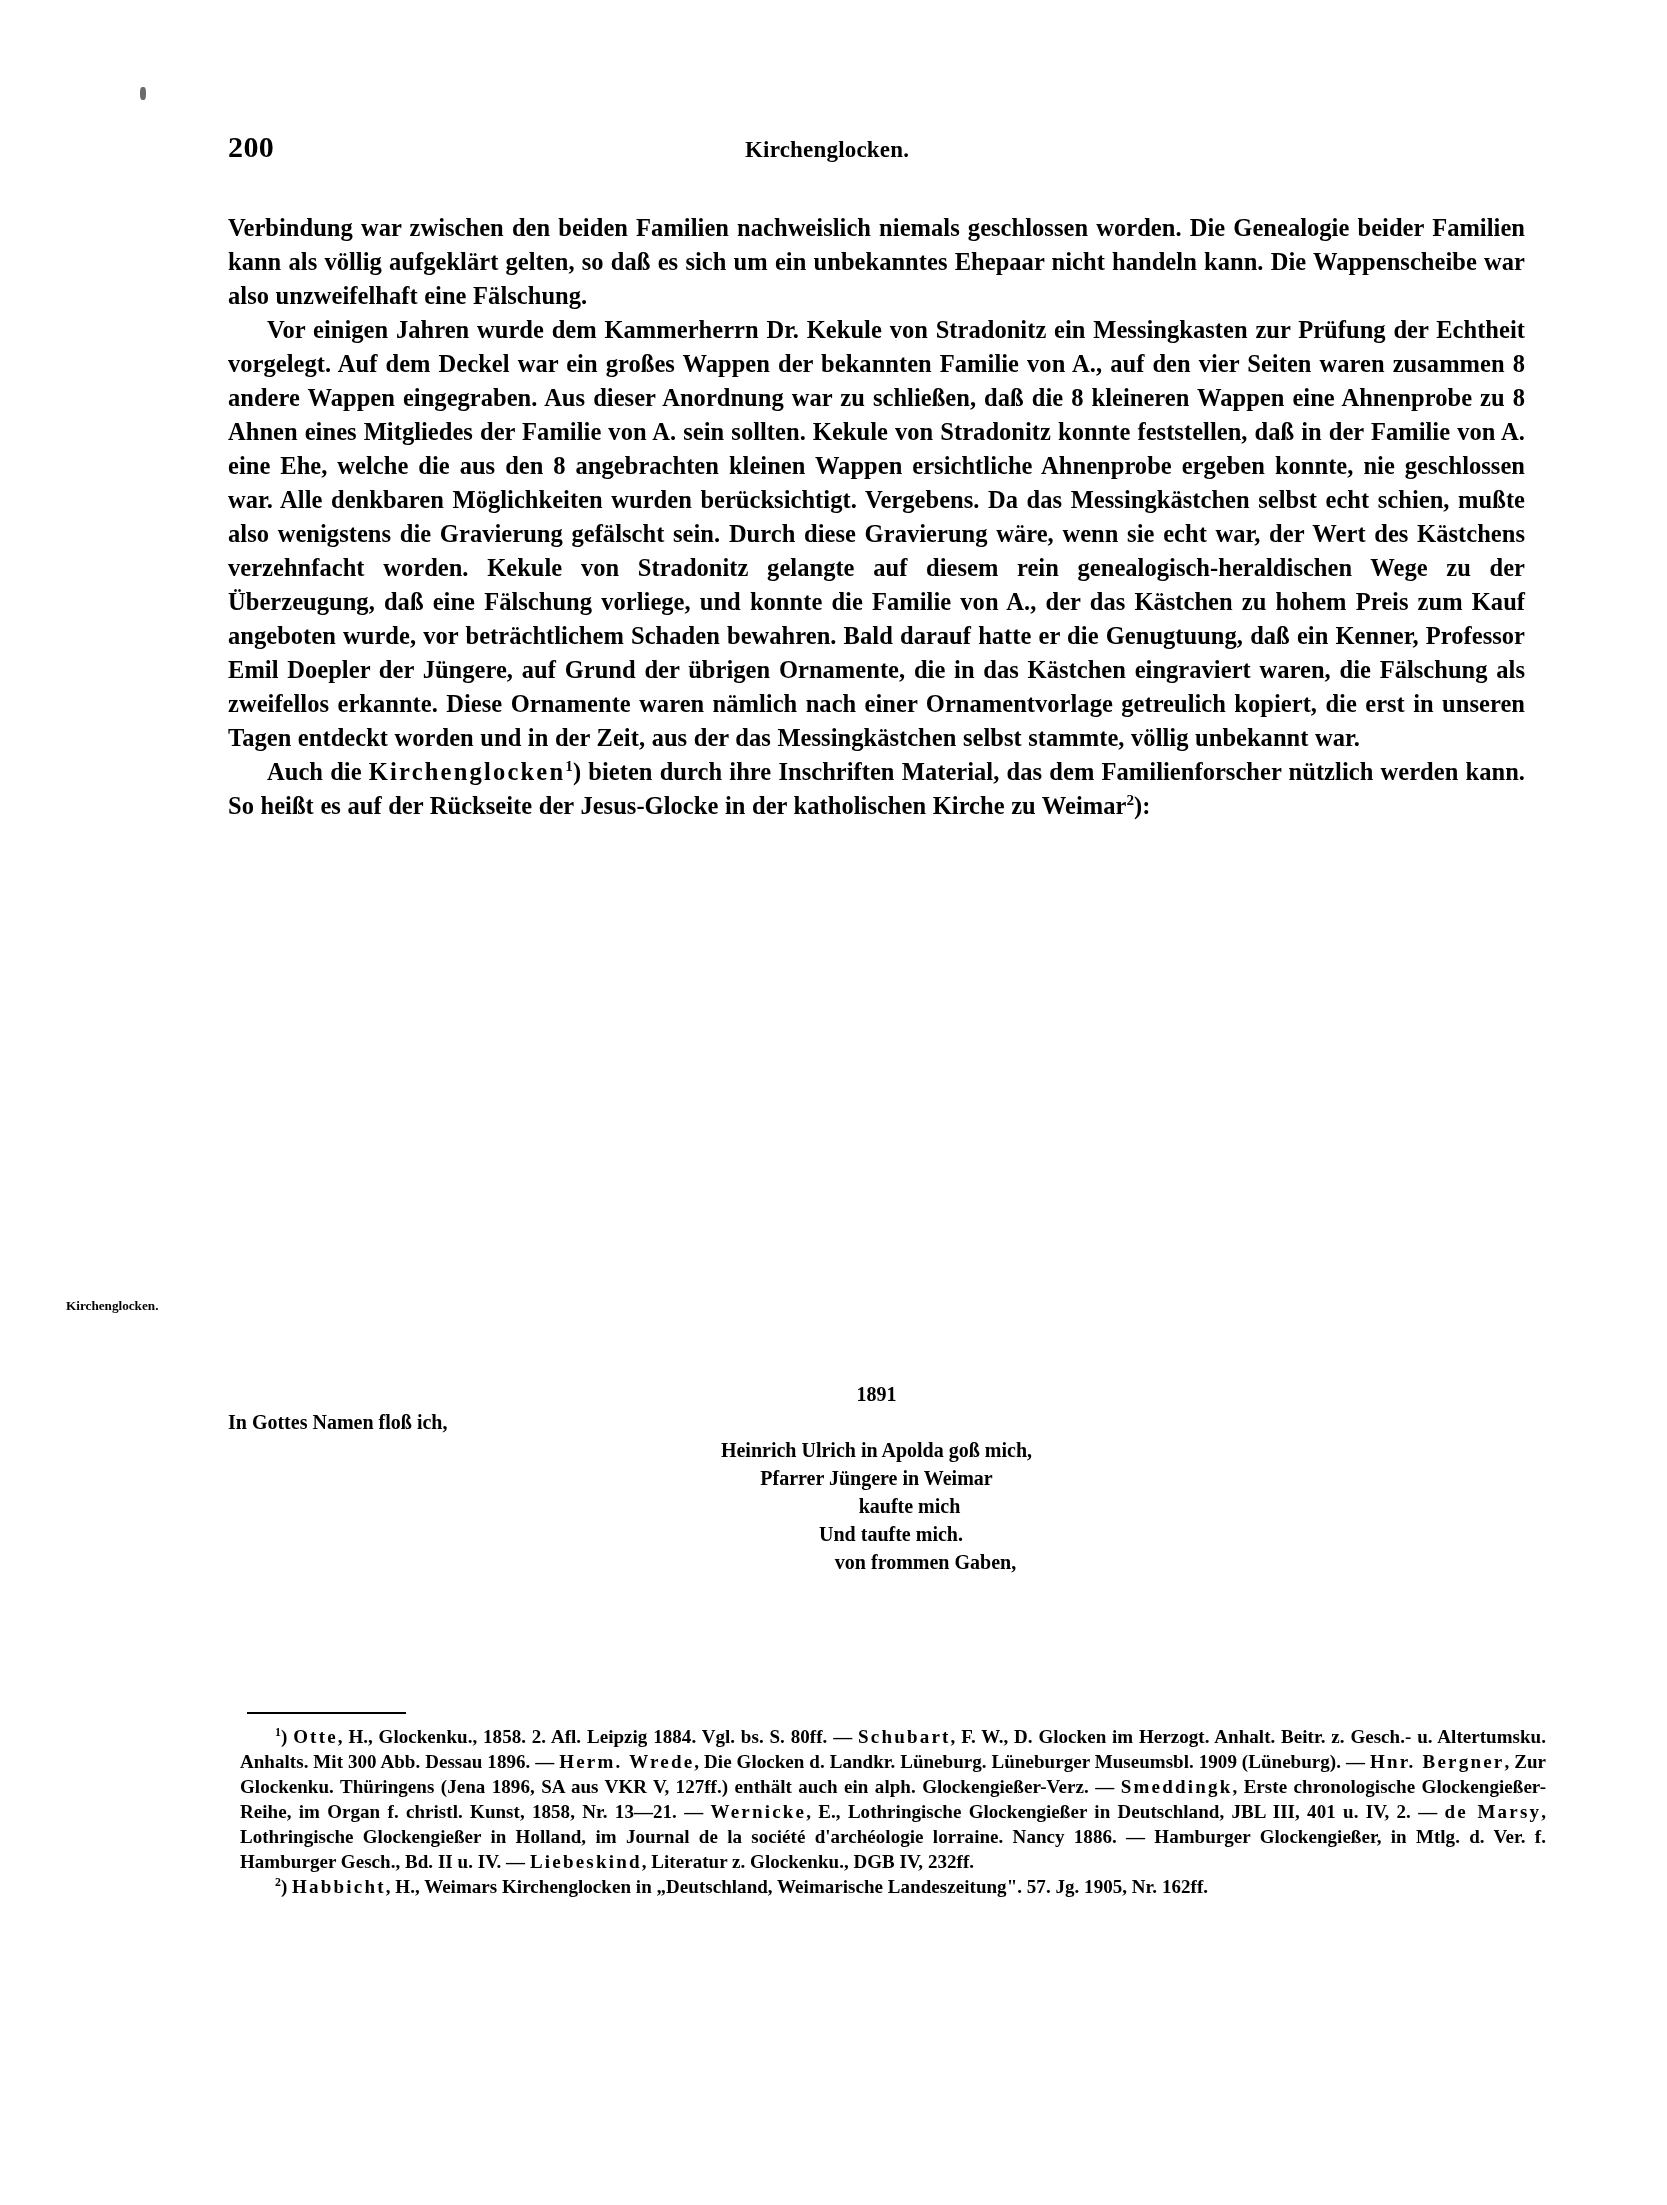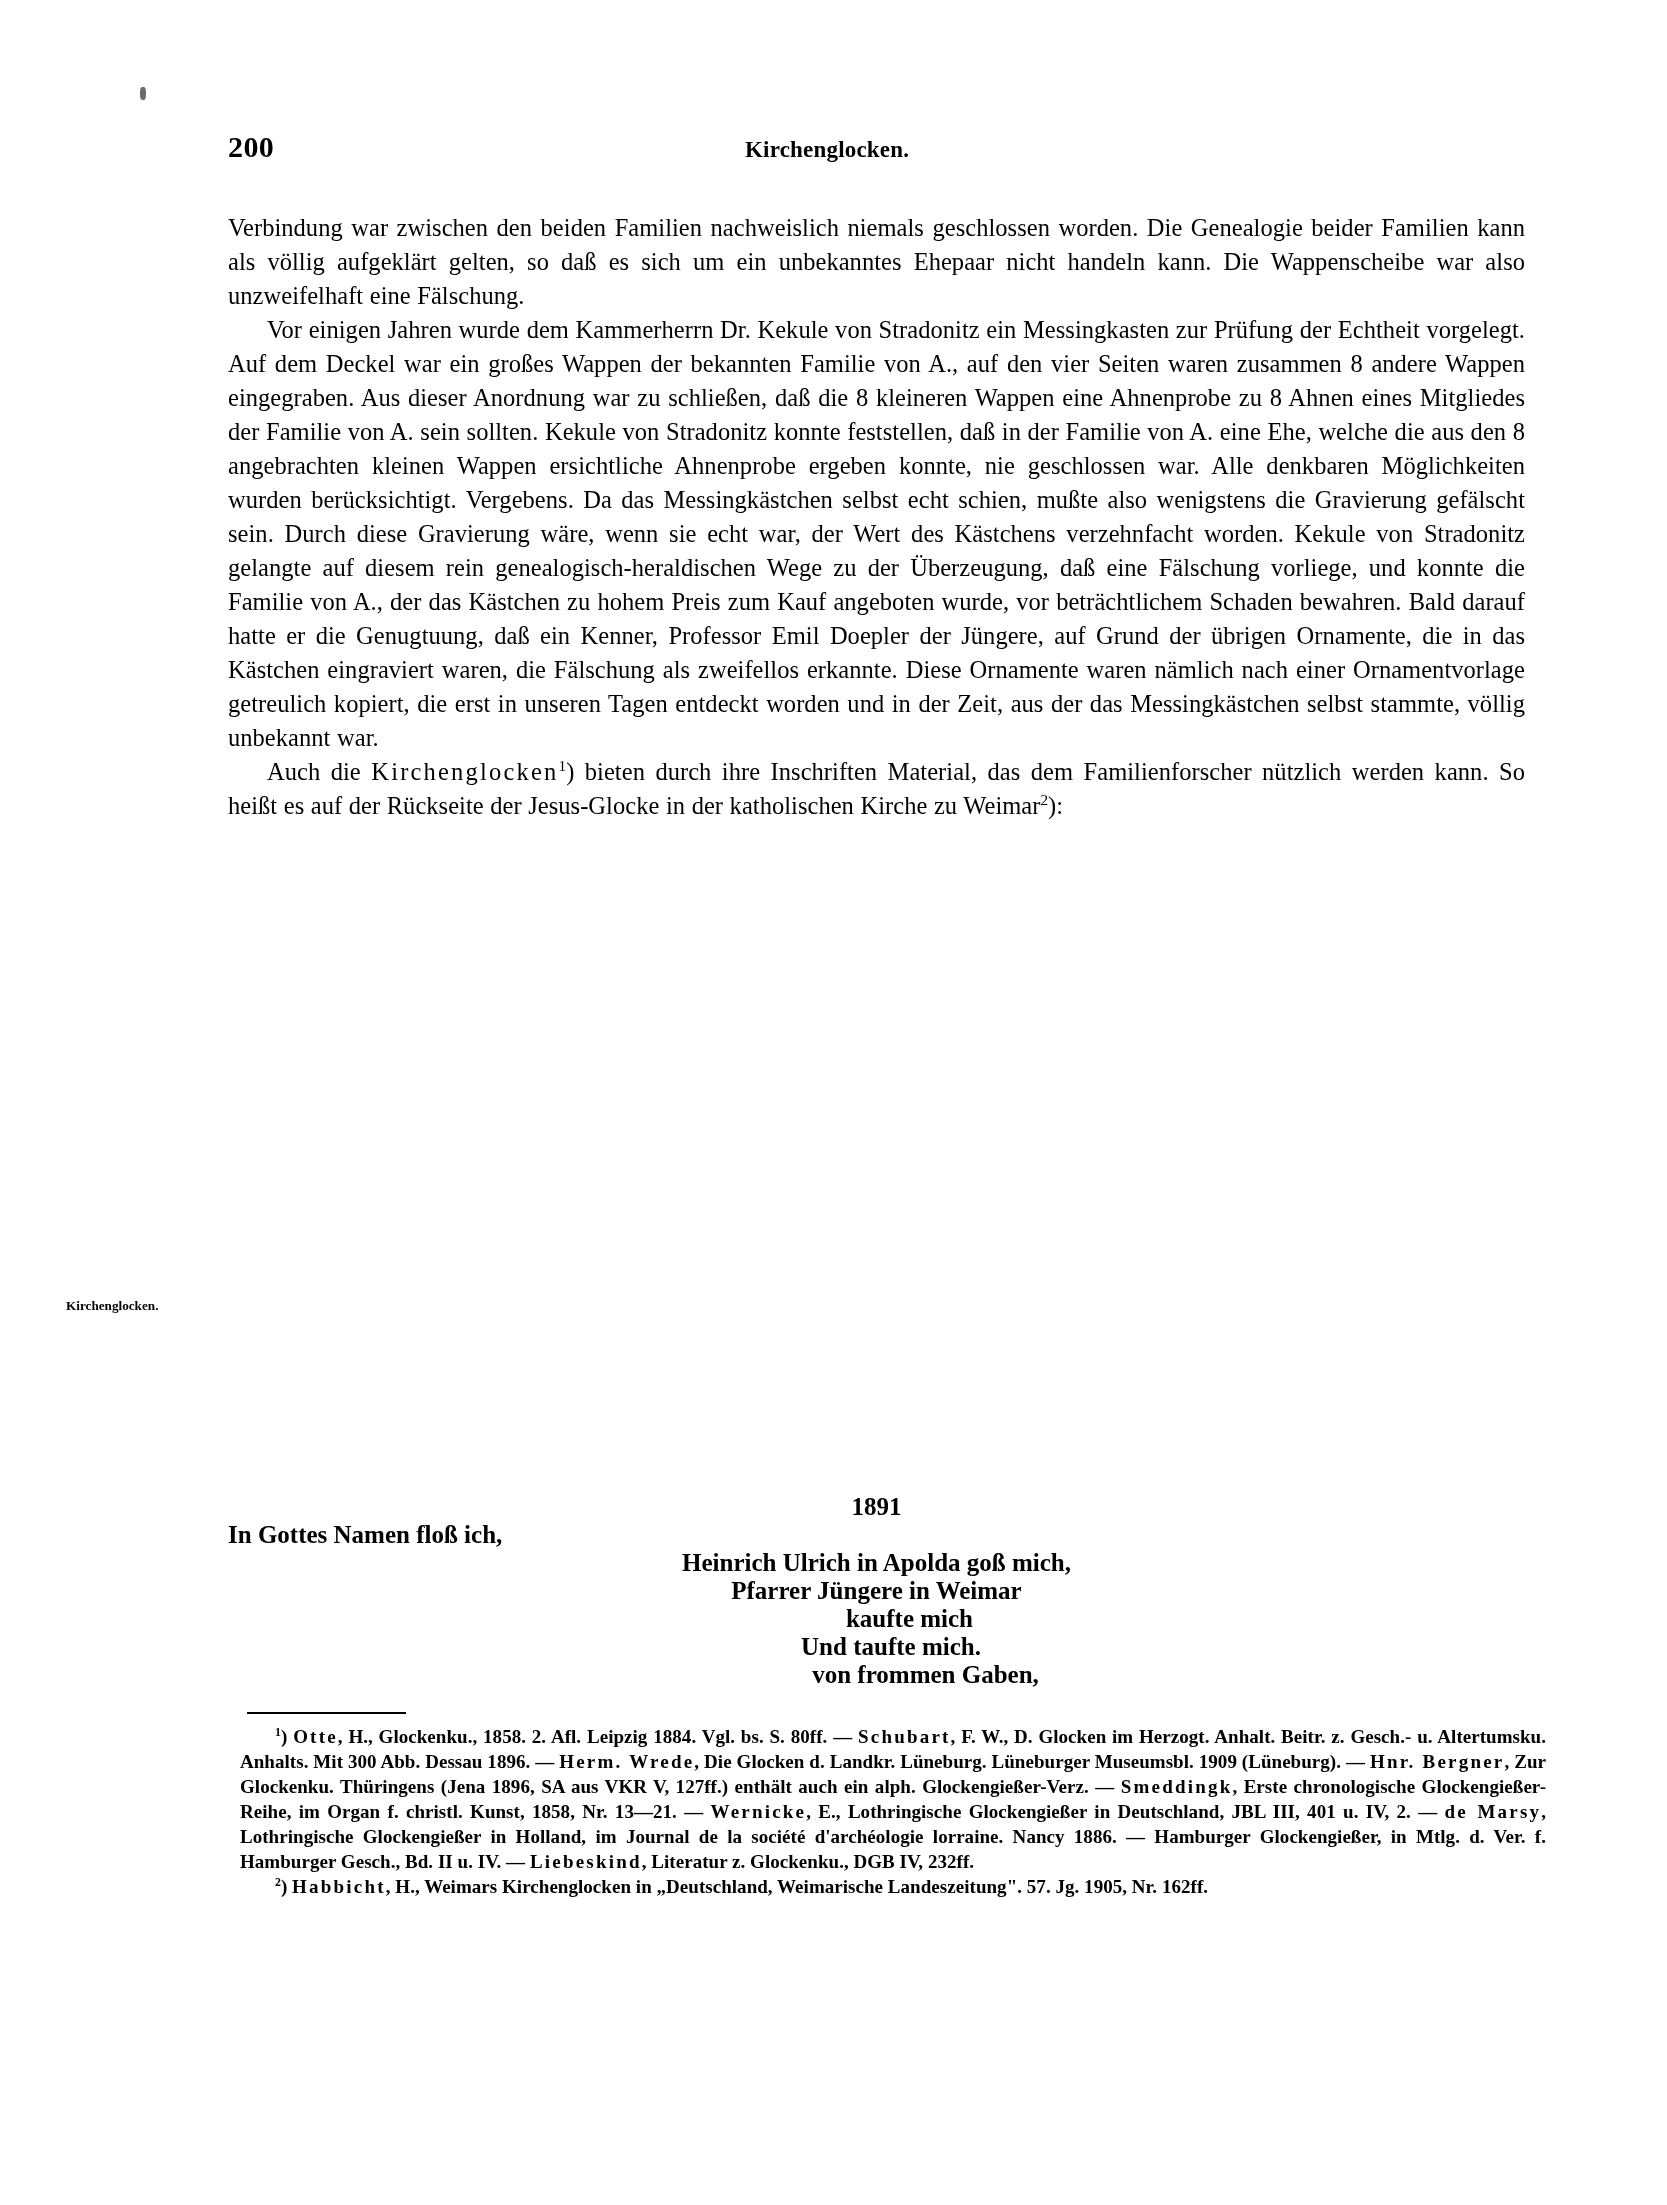--- a/index.html
+++ b/index.html
@@ -59,21 +59,21 @@
     left: 228px;
     top: 211px;
     width: 1297px;
   }
   p.para {
     margin: 0;
     font-size: 24.5px;
     line-height: 34px;
     text-align: justify;
     text-justify: inter-word;
-    font-weight: 400;
+    font-weight: 700;
     letter-spacing: 0.04px;
     word-spacing: 0.4px;
     -webkit-hyphens: none;
     hyphens: none;
   }
   p.para.indent { text-indent: 39px; }
   p.para:last-child { text-align: justify; }
 
   
   .margin-note {
@@ -85,23 +85,23 @@
     font-weight: 700;
     line-height: 15px;
     letter-spacing: 0px;
     text-align: left;
   }
 
   
   .verse {
     position: absolute;
     left: 228px;
-    top: 1493px;
+    top: 1380px;
     width: 1297px;
-    font-size: 25px;
+    font-size: 20px;
     font-weight: 700;
     line-height: 28px;
   }
   .verse .v-line { display: block; white-space: pre; }
   .v-1  { text-align: center; }
   .v-2  { text-align: left; }
   .v-3  { text-align: center; }
   .v-4  { text-align: center; padding-left: 0px; }
   .v-5  { text-align: center; padding-left: 66px; }
   .v-6  { text-align: center; padding-left: 98px; }

